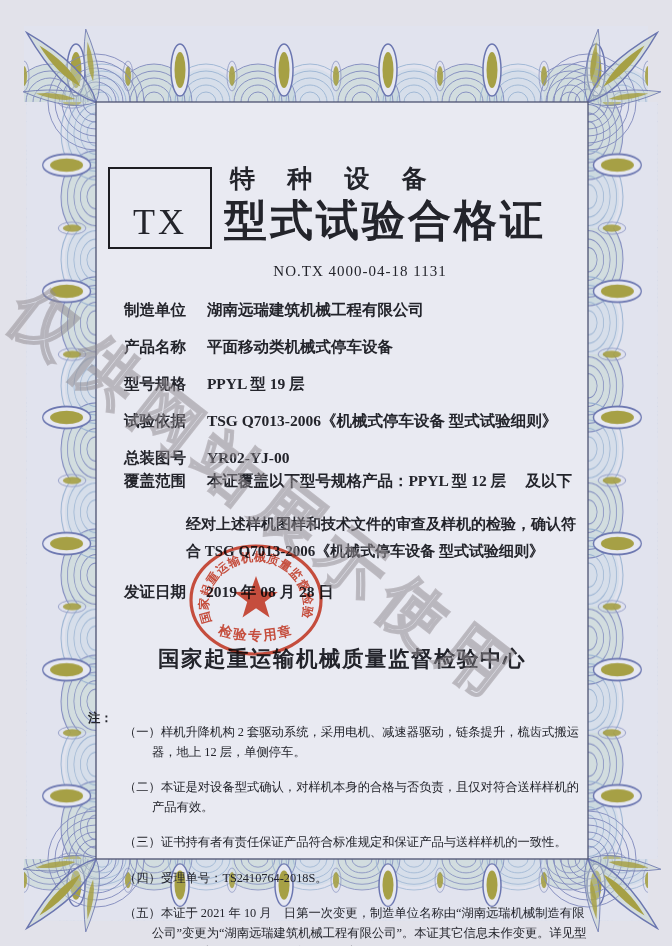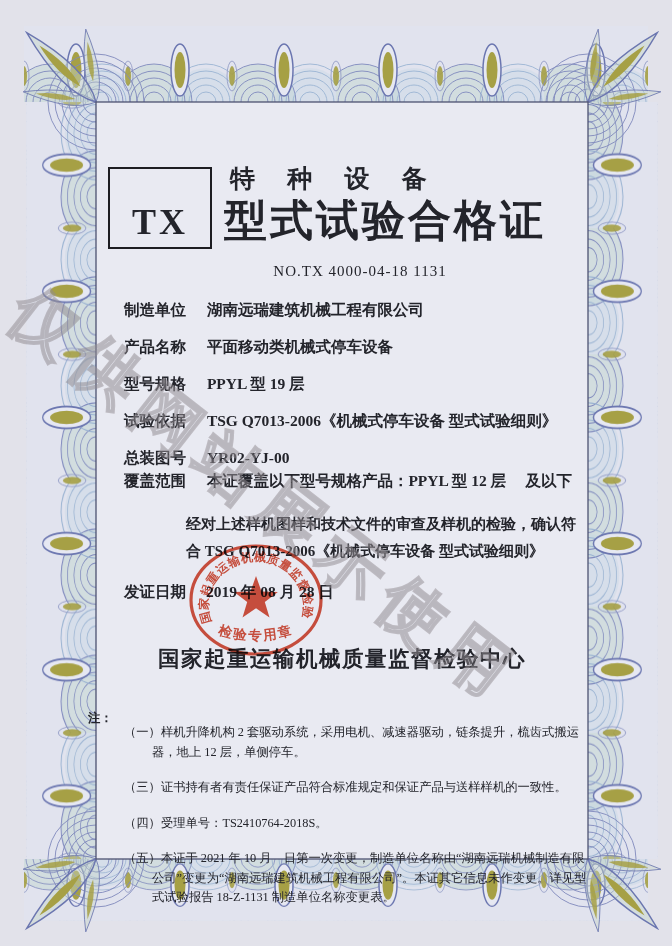--- a/index.html
+++ b/index.html
@@ -16,21 +16,21 @@
     font-size:66px;font-weight:bold;letter-spacing:12px;white-space:nowrap;
     color:rgba(146,139,146,0.08);
     -webkit-text-stroke:2px rgba(146,139,146,0.50);
     transform:rotate(38deg);transform-origin:0 0;
     pointer-events:none;
   }
   .tx-box{
     position:absolute;left:108px;top:167px;width:100px;height:78px;
     border:2px solid #1d1d22;display:flex;align-items:center;justify-content:center;
   }
-  .tx-box span{font-size:36px;font-weight:bold;letter-spacing:3px;margin-top:28px;}
+  .tx-box span{font-size:36px;font-weight:normal;letter-spacing:3px;margin-top:28px;}
   .hdr-small{position:absolute;left:230px;top:162px;width:280px;text-align:left;
     font-size:25px;font-weight:600;letter-spacing:13px;}
   .title{position:absolute;left:220px;top:192px;width:330px;text-align:center;
     font-size:43px;font-weight:bold;letter-spacing:3px;}
   .cert-no{position:absolute;left:230px;top:263px;width:260px;text-align:center;
     font-size:15px;letter-spacing:1px;}
   .row{position:absolute;left:124px;font-size:15.5px;font-weight:600;white-space:nowrap;}
   .row .lbl{display:inline-block;width:66px;font-family:Liberation Mono, monospace;}
   .row .val{margin-left:13px;}
   .row-issue .val{margin-left:12px;}
@@ -161,20 +161,21 @@
       <span class="lbl">发证日期</span>
       <span class="val">2019 年 08 月 28 日</span>
     </div>
 
     <div class="authority">国家起重运输机械质量监督检验中心</div>
 
     <div class="notes">
       <span class="n-label">注：</span>
       <div class="n-items">
         <p>（一）样机升降机构 2 套驱动系统，采用电机、减速器驱动，链条提升，梳齿式搬运器，地上 12 层，单侧停车。</p>
+        <p>（二）本证是对设备型式确认，对样机本身的合格与否负责，且仅对符合送样样机的产品有效。</p>
         <p>（三）证书持有者有责任保证产品符合标准规定和保证产品与送样样机的一致性。</p>
         <p>（四）受理单号：TS2410764-2018S。</p>
         <p>（五）本证于 2021 年 10 月　日第一次变更，制造单位名称由“湖南远瑞机械制造有限公司”变更为“湖南远瑞建筑机械工程有限公司”。本证其它信息未作变更。详见型式试验报告 18-Z-1131 制造单位名称变更表。</p>
       </div>
     </div>
   </div>
 
   <svg class="seal" width="140" height="118" viewBox="0 0 140 118" xmlns="http://www.w3.org/2000/svg">
     <defs>
       <path id="sealArc" d="M 25.5,80 A 48,44.5 0 1 1 114.5,80" fill="none"></path>

